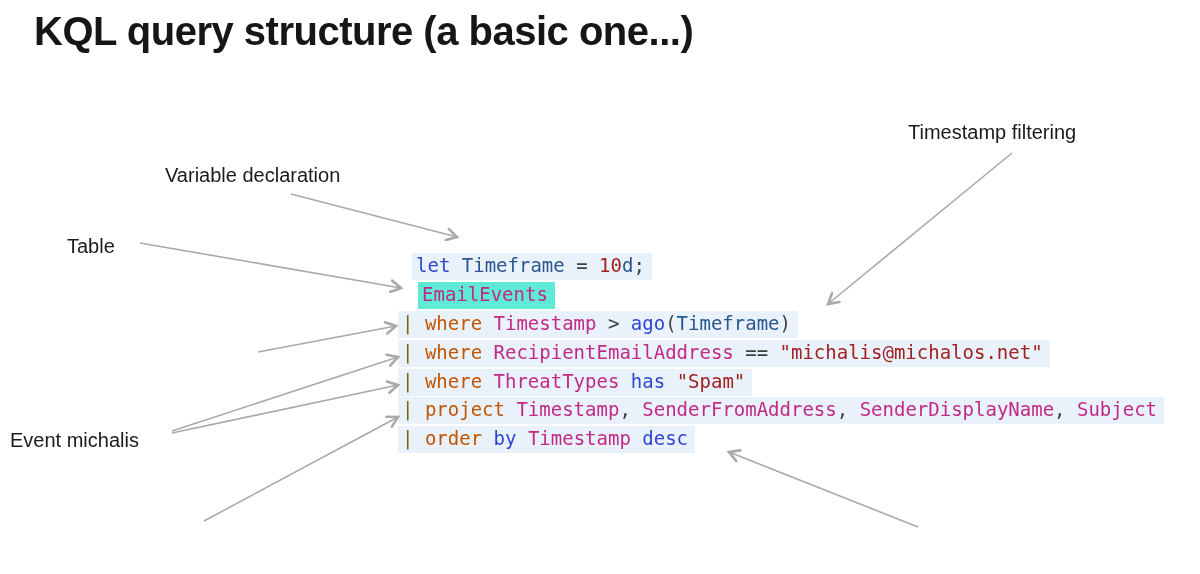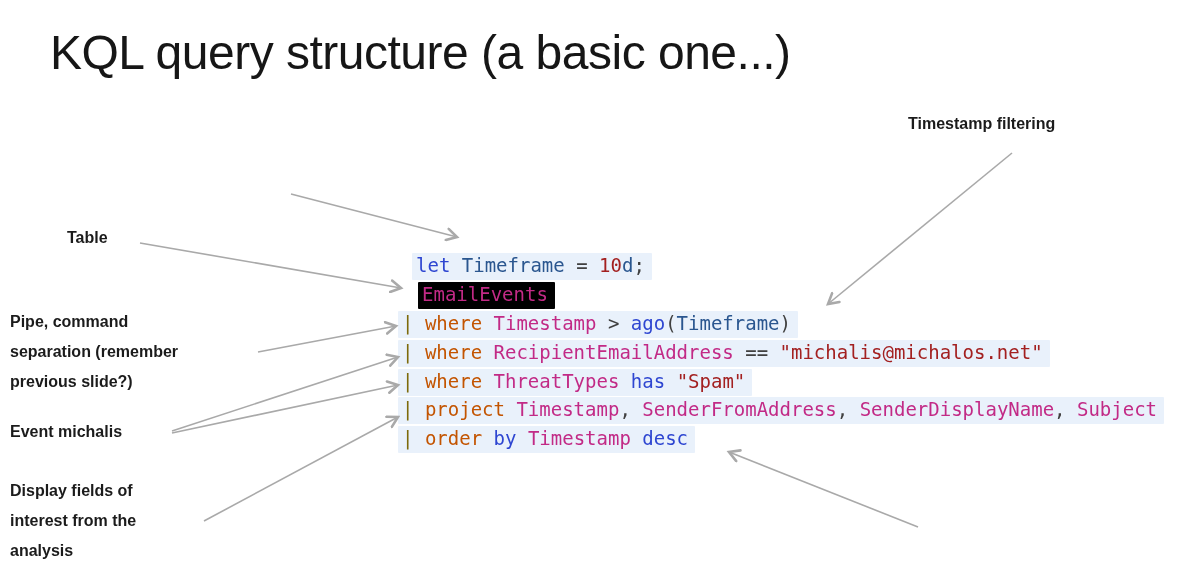--- a/index.html
+++ b/index.html
@@ -2,27 +2,27 @@
 <html><head>
 <meta charset="utf-8">
 <style>
   html,body{margin:0;padding:0;}
   body{
     width:1200px;height:574px;position:relative;background:#ffffff;
     font-family:"Liberation Sans", sans-serif;overflow:hidden;
   }
   .slide{position:absolute;inset:0;}
   .title{
-    position:absolute;left:33px;top:8px;margin:17px;
-    font-size:48px;font-weight:400;letter-spacing:-0.5px;color:#161616;
+    position:absolute;left:33px;top:8px;margin:1px;
+    font-size:40px;font-weight:700;letter-spacing:-0.5px;color:#161616;
     font-family:"Liberation Sans", sans-serif;
   }
   .label{
-    position:absolute;color:#1b1b1b;font-size:16px;line-height:30px;
-    font-weight:700;white-space:pre-line;
+    position:absolute;color:#1b1b1b;font-size:20px;line-height:30px;
+    font-weight:400;white-space:pre-line;margin-top:8px;
   }
   .lbl-variable{left:165px;top:152px;}
   .lbl-table{left:67px;top:223px;}
   .lbl-pipe{left:10px;top:307px;}
   .lbl-event{left:10px;top:417px;}
   .lbl-display{left:10px;top:476px;}
   .lbl-timestamp{left:908px;top:109px;}
   .lbl-order{left:801px;top:534px;}
   .code{
     position:absolute;left:398px;top:252px;
@@ -37,36 +37,31 @@
   .code-line.indent .bg{margin-left:14px;}
   #arrows{position:absolute;left:0;top:0;width:1200px;height:574px;pointer-events:none;}
 </style>
 </head>
 <body>
 
 <div class="slide">
 
   <h1 class="title">KQL query structure (a basic one...)</h1>
 
+  <div class="label lbl-variable">Variable declaration</div>
   <div class="label lbl-table">Table</div>
-  <div class="label lbl-pipe">Pipe, command
-separation (remember
-previous slide?)</div>
   <div class="label lbl-event">Event michalis</div>
-  <div class="label lbl-display">Display fields of
-interest from the
-analysis</div>
   <div class="label lbl-timestamp">Timestamp filtering</div>
 
   <div class="code" id="code">
       <div class="code-line indent">
         <span class="bg" style="background: rgb(233, 241, 251);"><span style="color: rgb(46, 70, 209);">let</span><span style="color: rgb(64, 64, 64);"> </span><span style="color: rgb(42, 86, 143);">Timeframe</span><span style="color: rgb(64, 64, 64);"> = </span><span style="color: rgb(163, 32, 32);">10</span><span style="color: rgb(42, 86, 143);">d</span><span style="color: rgb(64, 64, 64);">;</span></span>
       </div>
       <div class="code-line indent">
-        <span class="bg" style="background: #000000; margin-left: 20px;"><span style="color: rgb(194, 42, 134);">EmailEvents</span></span>
+        <span class="bg" style="background: #5eead4; margin-left: 20px;"><span style="color: rgb(194, 42, 134);">EmailEvents</span></span>
       </div>
       <div class="code-line">
         <span class="bg" style="background: rgb(233, 241, 251);"><span style="color: rgb(125, 106, 10);">| </span><span style="color: rgb(195, 84, 0);">where</span><span style="color: rgb(64, 64, 64);"> </span><span style="color: rgb(194, 42, 134);">Timestamp</span><span style="color: rgb(64, 64, 64);"> &gt; </span><span style="color: rgb(46, 70, 209);">ago</span><span style="color: rgb(64, 64, 64);">(</span><span style="color: rgb(42, 86, 143);">Timeframe</span><span style="color: rgb(64, 64, 64);">)</span></span>
       </div>
       <div class="code-line">
         <span class="bg" style="background: rgb(233, 241, 251);"><span style="color: rgb(125, 106, 10);">| </span><span style="color: rgb(195, 84, 0);">where</span><span style="color: rgb(64, 64, 64);"> </span><span style="color: rgb(194, 42, 134);">RecipientEmailAddress</span><span style="color: rgb(64, 64, 64);"> == </span><span style="color: rgb(163, 32, 32);">"michalis@michalos.net"</span></span>
       </div>
       <div class="code-line">
         <span class="bg" style="background: rgb(233, 241, 251);"><span style="color: rgb(125, 106, 10);">| </span><span style="color: rgb(195, 84, 0);">where</span><span style="color: rgb(64, 64, 64);"> </span><span style="color: rgb(194, 42, 134);">ThreatTypes</span><span style="color: rgb(64, 64, 64);"> </span><span style="color: rgb(46, 70, 209);">has</span><span style="color: rgb(64, 64, 64);"> </span><span style="color: rgb(163, 32, 32);">"Spam"</span></span>
       </div>

